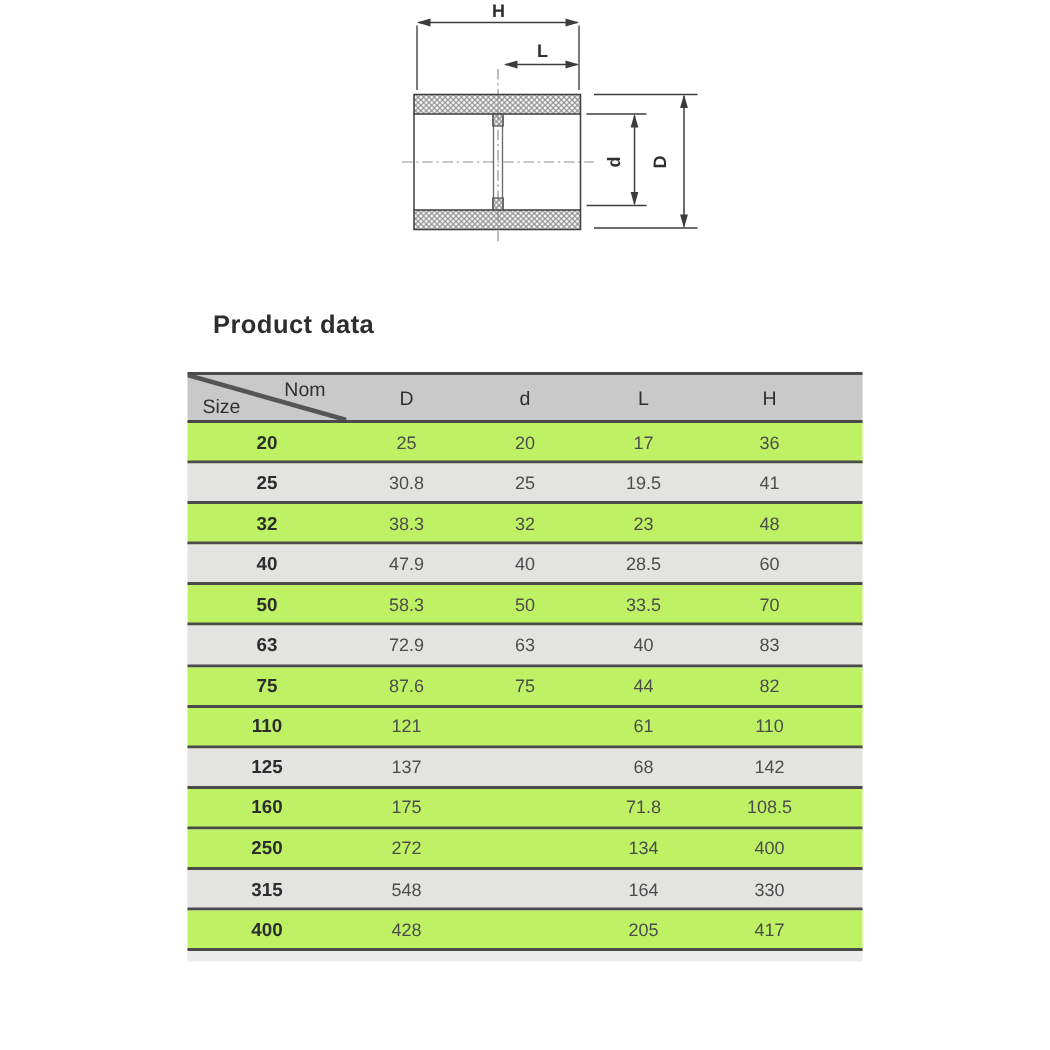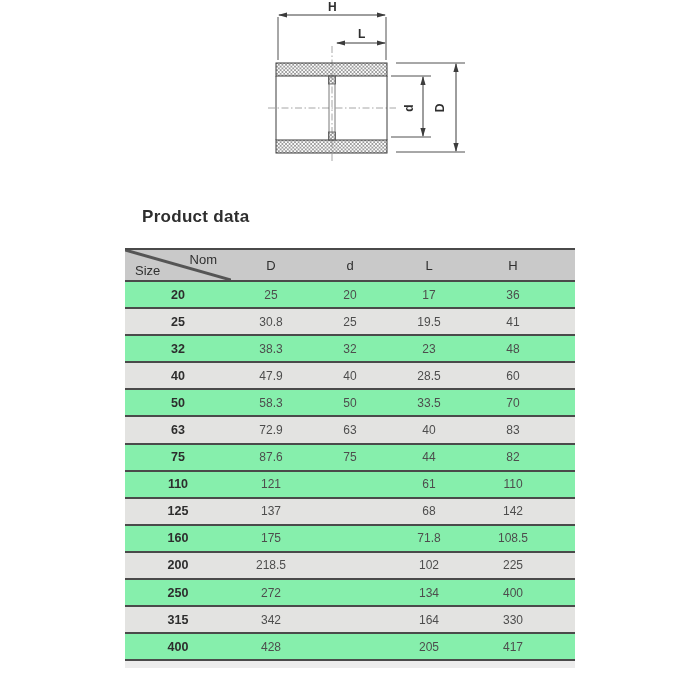--- a/index.html
+++ b/index.html
@@ -77,21 +77,21 @@
   }
   .corner .size {
     position: absolute;
     bottom: 2px;
     left: 10px;
     font-size: 13px;
     color: #303030;
   }
   .trow {
     height: 27.1px;
-    background: #86efac;
+    background: #bef264;
     border-bottom: 2px solid #4a4a4a;
     font-size: 12px;
   }
   .trow.shaded { background: #e3e3e1; }
   .trow .cell { text-align: center; color: #4d4d4d; }
   .trow .cell.sizecol { font-weight: bold; color: #2d2d2d; font-size: 12.5px; }
   .bottom-strip {
     height: 7px;
     background: #ececec;
   }
@@ -252,41 +252,33 @@
 
   <div class="trow">
     <div class="cell sizecol">160</div>
     <div class="cell">175</div>
     <div class="cell"></div>
     <div class="cell">71.8</div>
     <div class="cell">108.5</div>
     <div class="cell"></div>
   </div>
 
-  <div class="trow shaded">
-    <div class="cell sizecol">200</div>
-    <div class="cell">218.5</div>
-    <div class="cell"></div>
-    <div class="cell">102</div>
-    <div class="cell">225</div>
-    <div class="cell"></div>
-  </div>
 
   <div class="trow">
     <div class="cell sizecol">250</div>
     <div class="cell">272</div>
     <div class="cell"></div>
     <div class="cell">134</div>
     <div class="cell">400</div>
     <div class="cell"></div>
   </div>
 
   <div class="trow shaded">
     <div class="cell sizecol">315</div>
-    <div class="cell">342</div>
+    <div class="cell">548</div>
     <div class="cell"></div>
     <div class="cell">164</div>
     <div class="cell">330</div>
     <div class="cell"></div>
   </div>
 
   <div class="trow">
     <div class="cell sizecol">400</div>
     <div class="cell">428</div>
     <div class="cell"></div>

